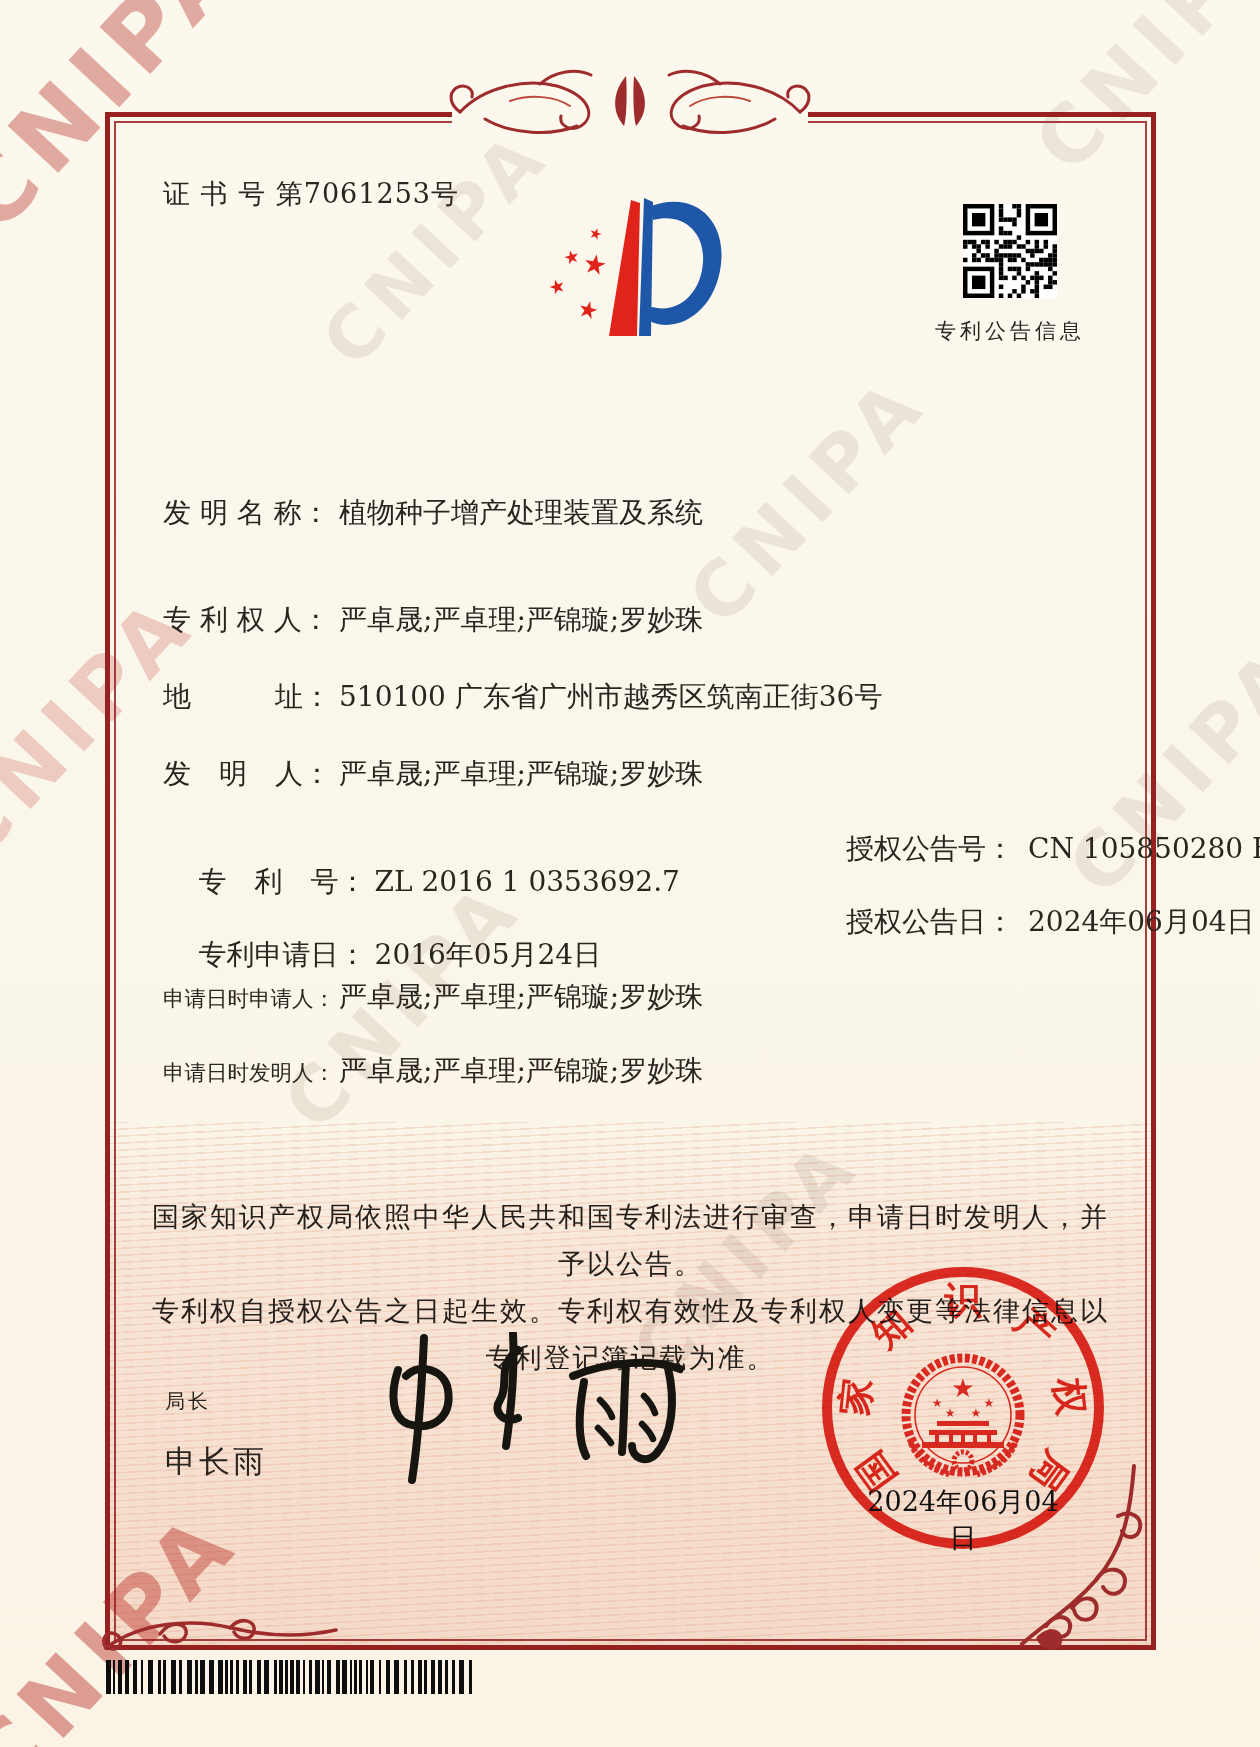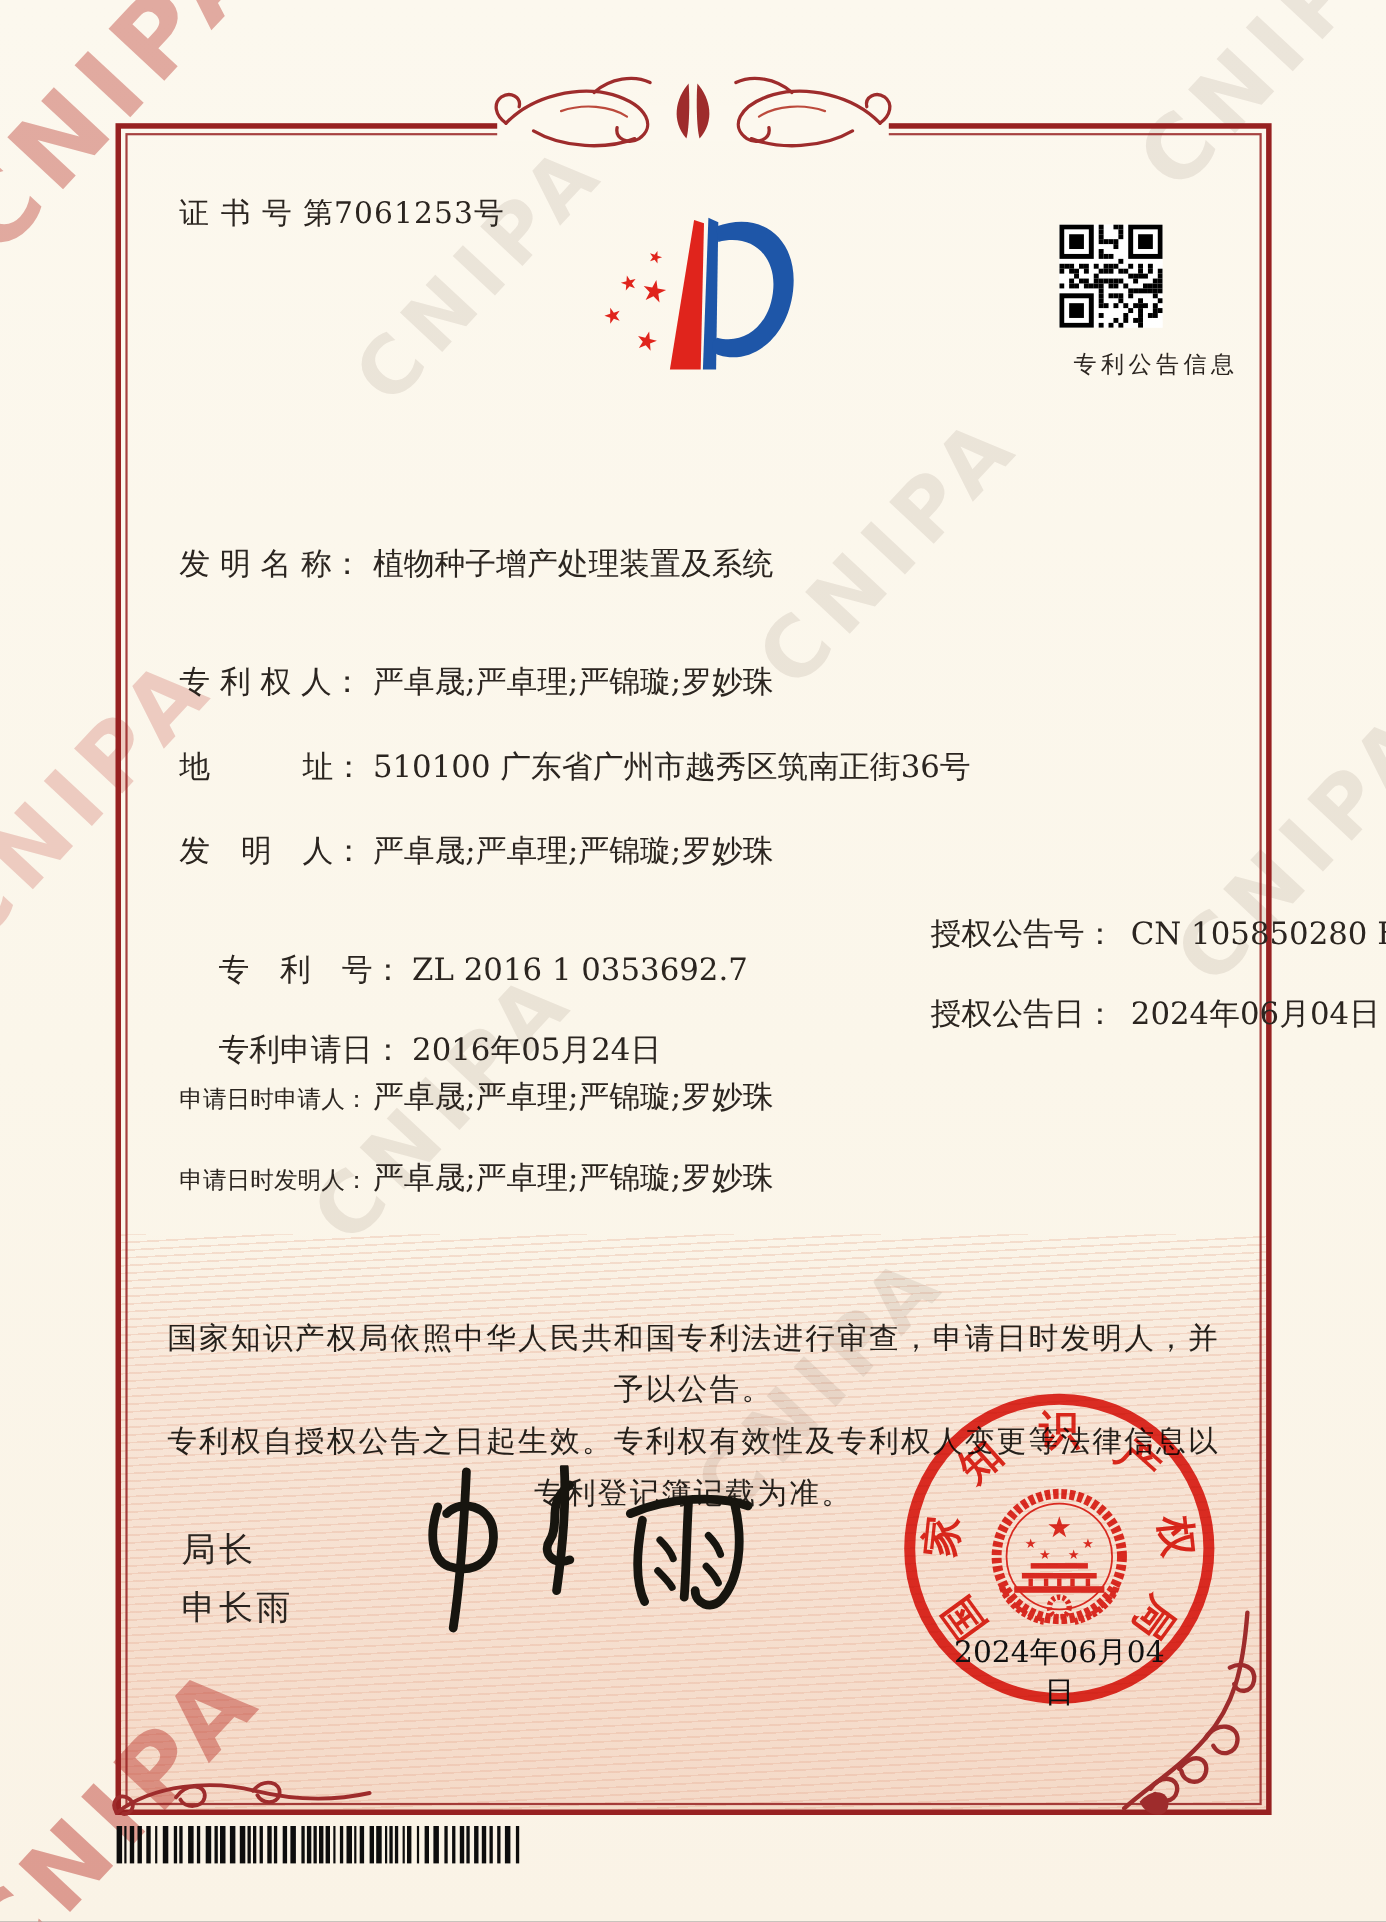--- a/index.html
+++ b/index.html
@@ -17,36 +17,36 @@
   
   .wm{position:absolute;z-index:1;font-family:"DejaVu Sans","Liberation Sans",sans-serif;
       font-weight:700;letter-spacing:10px;transform:rotate(-47deg);pointer-events:none;white-space:nowrap;}
   .wm.gray{color:rgba(125,104,84,.13);}
   .wm.red{color:rgba(186,52,42,.4);}
   
   .cert-no{position:absolute;left:163px;top:176px;font-size:27px;letter-spacing:1px;z-index:3;}
   .logo{position:absolute;left:543px;top:190px;z-index:3;}
   .qr{position:absolute;left:963px;top:204px;width:94px;height:94px;z-index:3;background:#fff;}
   .qr-caption{position:absolute;left:935px;top:317px;width:150px;text-align:center;font-size:21px;
-              letter-spacing:4px;z-index:3;margin-left:41px;}
+              letter-spacing:4px;z-index:3;}
   .title{position:absolute;left:348px;top:312px;width:440px;text-align:center;font-size:57px;font-weight:700;
          letter-spacing:12px;z-index:3;color:#221d18;}
   
   .row{position:absolute;left:163px;font-size:28px;z-index:3;white-space:pre;}
   .lab{display:inline-block;width:176px;white-space:pre;}
   .lab.small{font-size:21.5px;width:176px;}
   .col2{position:absolute;left:683px;top:0;}
   .col2 .val{margin-left:14px;}
   .r1{top:494px}.r2{top:601px}.r3{top:678px}.r4{top:755px}
   .r5{top:830px}.r6{top:903px}.r7{top:978px}.r8{top:1052px}
   
   .legal{position:absolute;left:138px;top:1193px;width:985px;z-index:3;font-size:27px;
          letter-spacing:2px;line-height:47px;text-align:center;color:#241f1a;}
   
-  .officer-title{position:absolute;left:165px;top:1388px;font-size:31px;letter-spacing:3px;z-index:3;}
+  .officer-title{position:absolute;left:165px;top:1388px;font-size:20px;letter-spacing:3px;z-index:3;}
   .officer-name{position:absolute;left:165px;top:1441px;font-size:31px;letter-spacing:3px;z-index:3;}
   .sig{position:absolute;left:368px;top:1332px;z-index:3;}
   
   .seal{position:absolute;left:818px;top:1263px;width:290px;height:290px;z-index:3;
         mix-blend-mode:multiply;opacity:.95;}
   .seal-date{position:absolute;left:858px;top:1484px;width:210px;text-align:center;font-size:27px;
              color:#111;z-index:4;font-weight:500;}
   
   .page-info{position:absolute;left:451px;top:1598px;width:320px;text-align:center;font-size:24px;z-index:3;}
   .barcode{position:absolute;left:106px;top:1660px;width:372px;height:34px;z-index:3;display:flex;align-items:stretch;}

